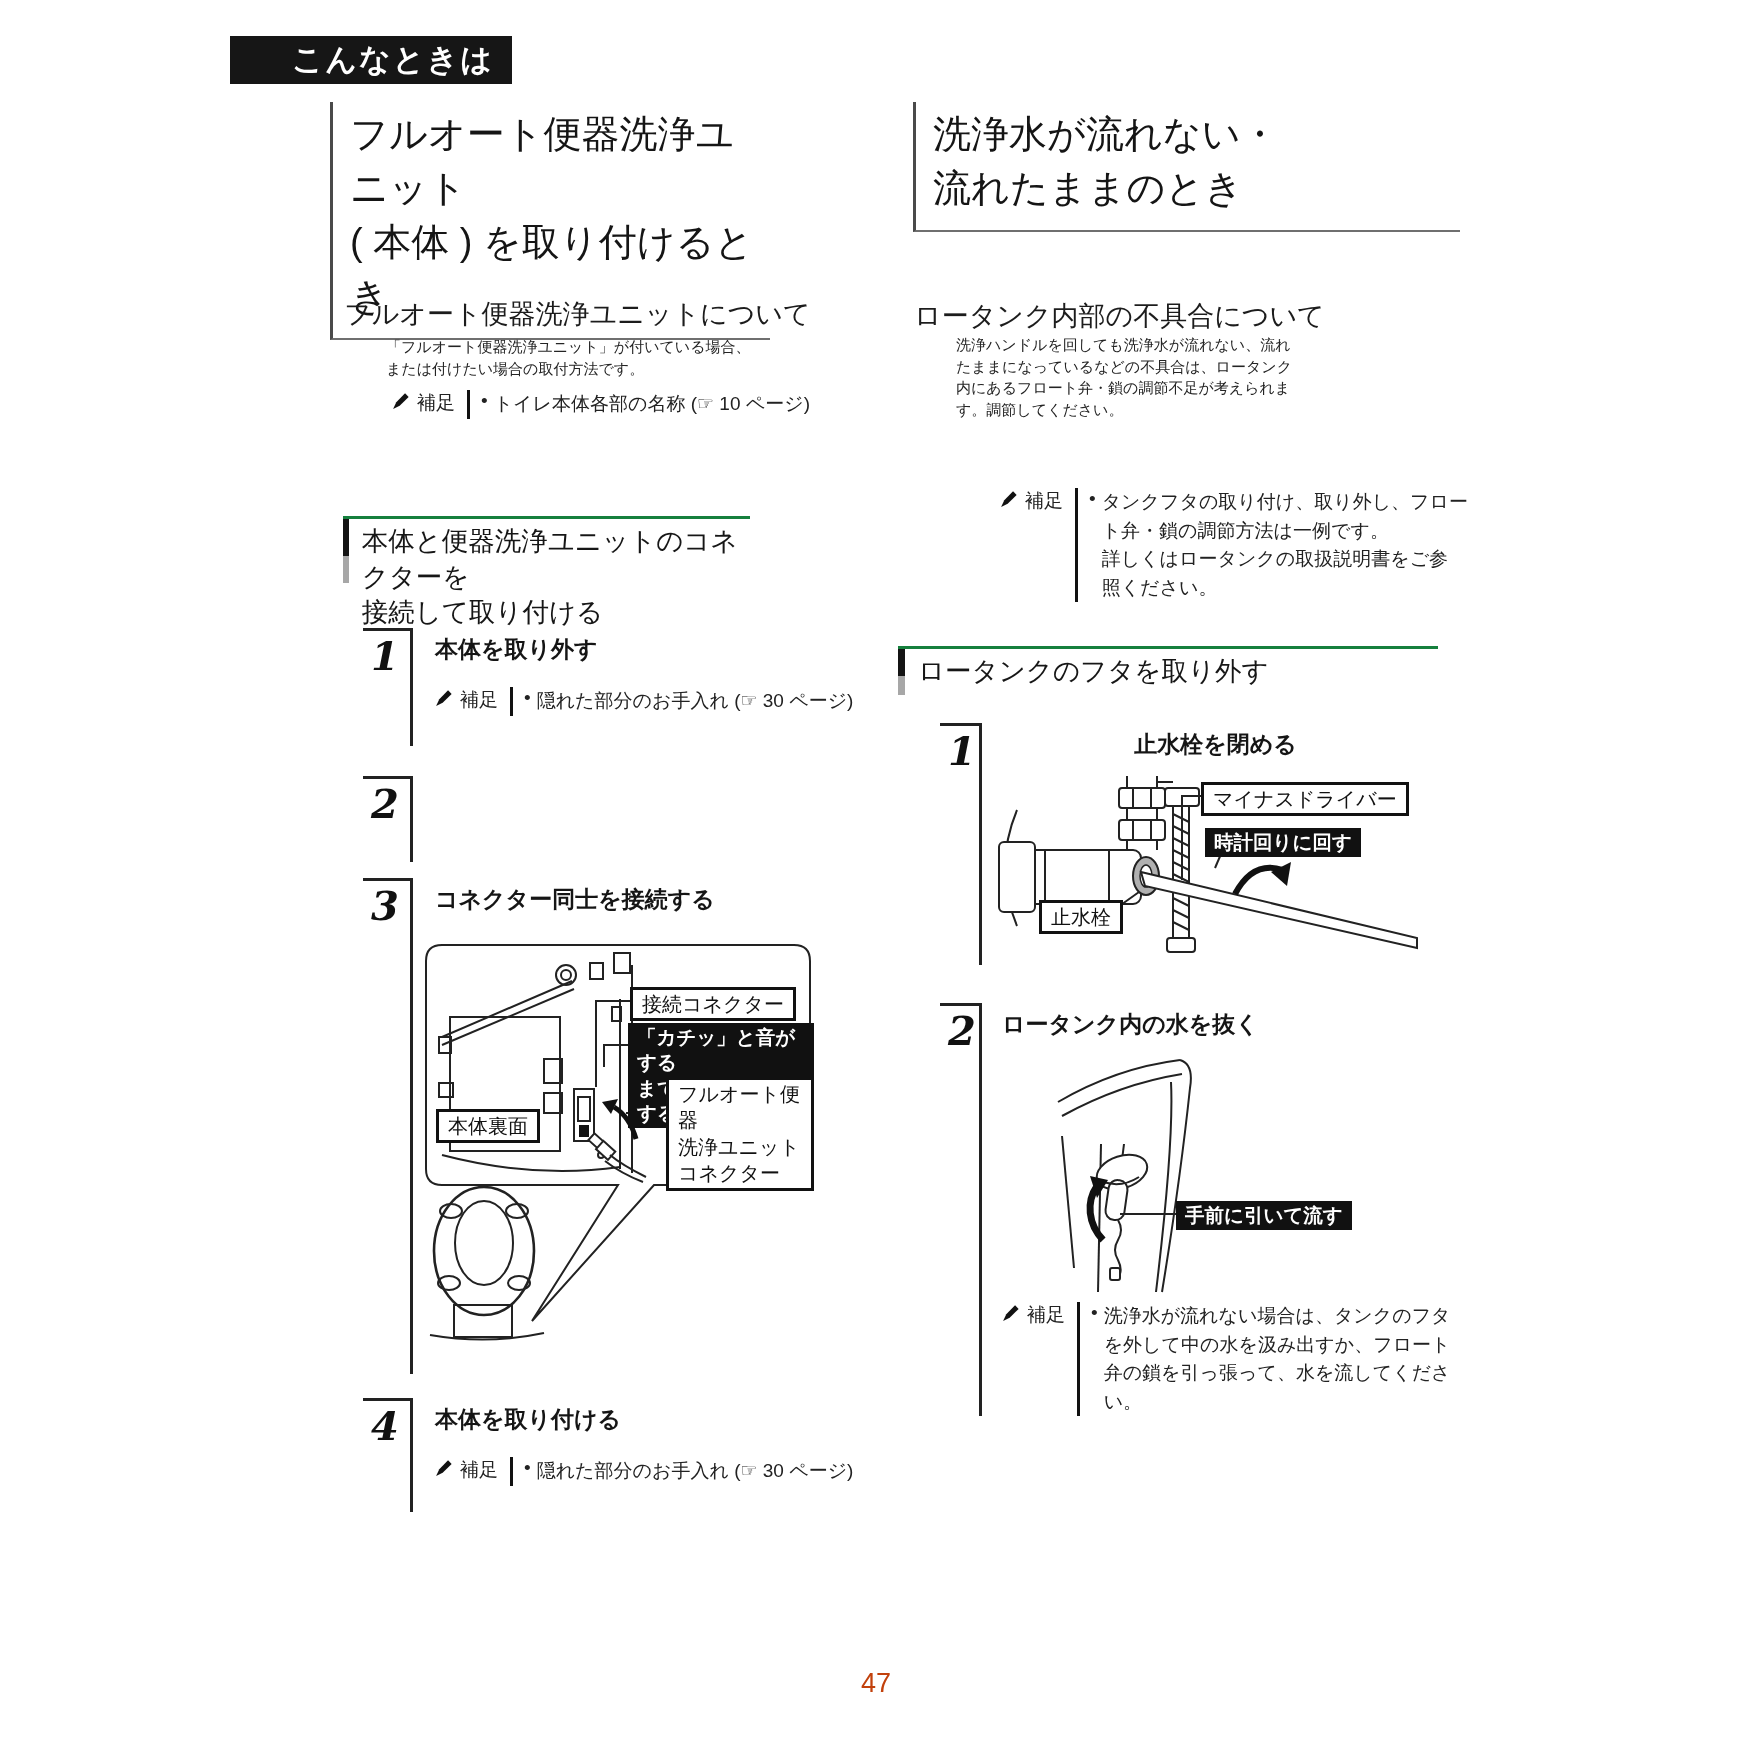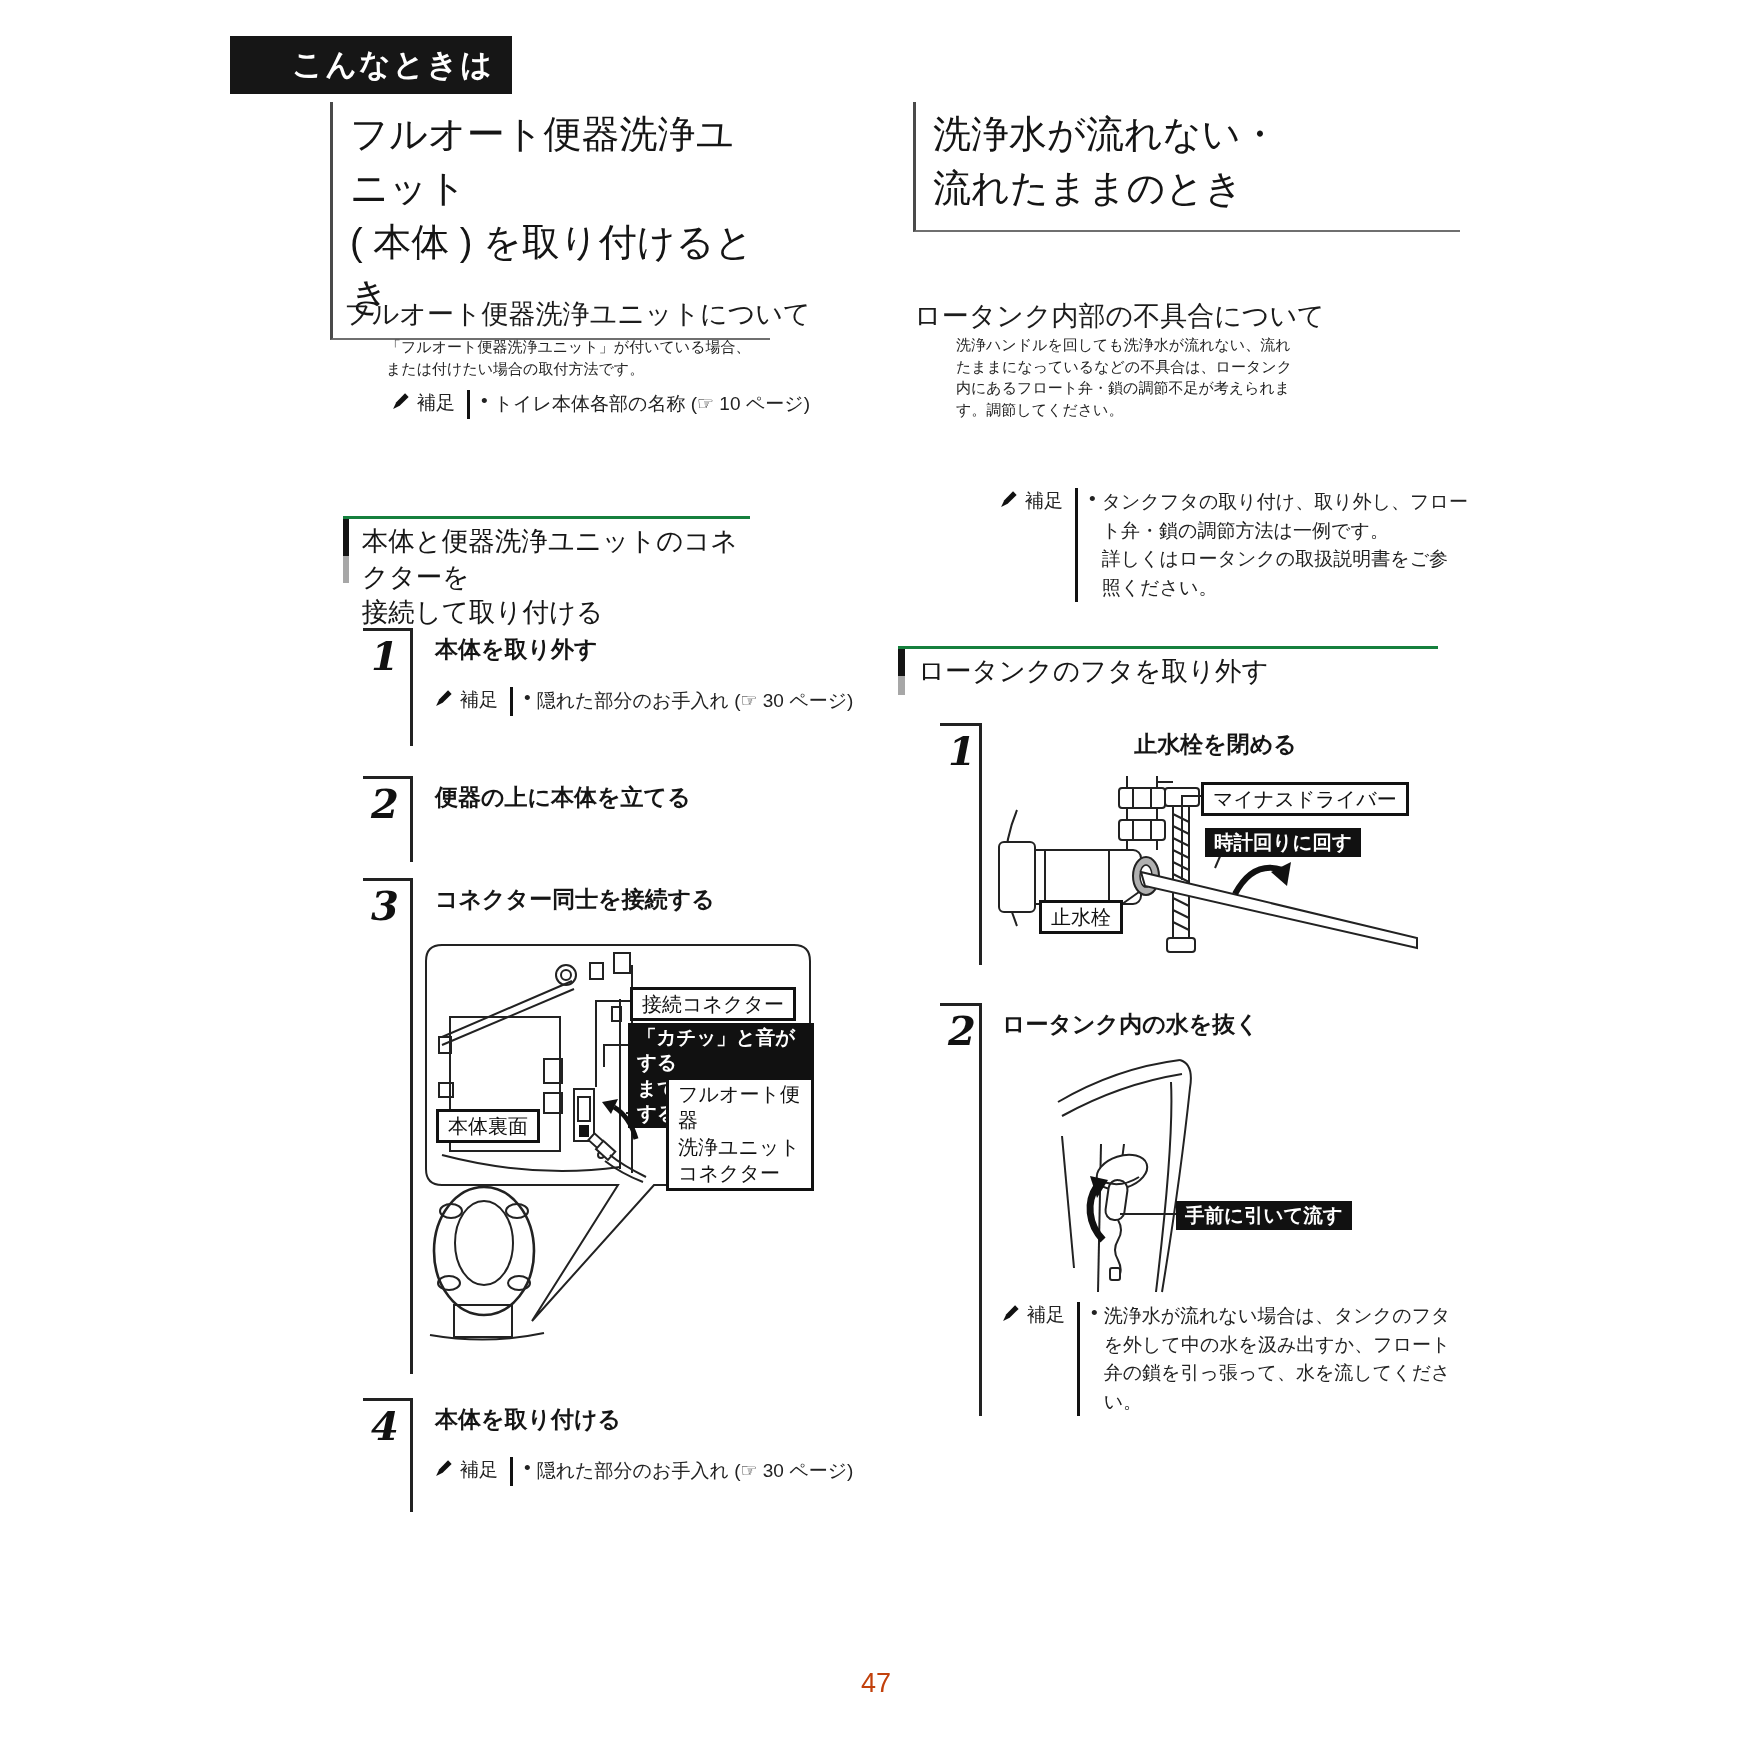--- a/index.html
+++ b/index.html
@@ -6,21 +6,21 @@
   .page{
     position:relative;width:1754px;height:1754px;background:#ffffff;
     font-family:"Liberation Sans","DejaVu Sans",sans-serif;color:#1b1b1b;
     overflow:hidden;
   }
   .abs{position:absolute;}
   .pre{white-space:pre-line;}
 
   
   .badge{
-    left:230px;top:36px;width:282px;height:58px;background:#161616;color:#fff;
+    left:230px;top:36px;width:282px;height:48px;background:#161616;color:#fff;
     display:flex;align-items:center;justify-content:flex-end;
     font-size:31px;font-weight:bold;padding-right:18px;box-sizing:border-box;
     letter-spacing:2px;
   }
 
   
   .title-block{
     border-left:3px solid #4a4a4a;border-bottom:2px solid #6f6f6f;
     padding:6px 0 14px 17px;font-size:38px;line-height:1.42;color:#151515;
   }
@@ -113,23 +113,20 @@
         <span class="nlabel">補足</span>
         <span class="ndiv"></span>
         <span class="nbullet">•</span>
         <div class="ntext pre">隠れた部分のお手入れ (☞ 30 ページ)</div>
       </div>
     </div>
   </div>
 
   <div class="abs step" style="left:363px;top:776px;">
     <div class="step-num" style="min-height:86px;">2</div>
-    <div class="step-body">
-      <div class="step-title">便器の上に本体を立てる</div>
-    </div>
   </div>
 
   <div class="abs step" style="left:363px;top:878px;">
     <div class="step-num" style="min-height:496px;">3</div>
     <div class="step-body">
       <div class="step-title">コネクター同士を接続する</div>
       <div class="diagram" style="width:390px;height:402px;margin:26px 0 0 -11px;">
         <svg width="390" height="402" viewBox="0 0 390 402">
 
           <path class="fillw" stroke-width="2.6" d="M18 4 H370 Q386 4 386 20 V228 Q386 244 370 244 H230 L108 380 L194 244 H18 Q2 244 2 228 V20 Q2 4 18 4 Z"></path>

